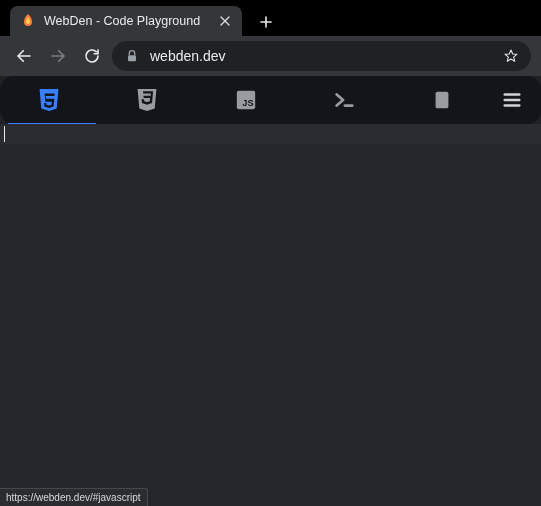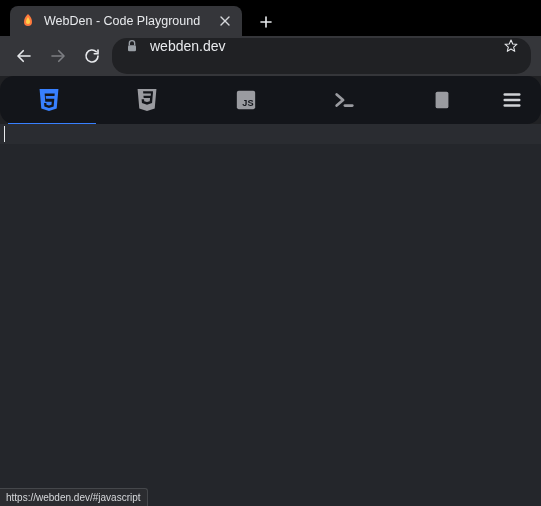--- a/index.html
+++ b/index.html
@@ -56,24 +56,25 @@
   }
   .nav-btn {
     width: 28px; height: 28px;
     display: flex; align-items:center; justify-content:center;
     color: #e8eaed;
     border-radius: 50%;
   }
   .nav-btn.dim { color: #7d7f83; }
   .omnibox {
     flex: 1;
-    height: 36px;
+    height: 30px;
     background: #202124;
     border-radius: 15px;
     display: flex;
+    align-items: center;
     padding: 0 12px;
     gap: 10px;
     color: #e8eaed;
     font-size: 14px;
   }
   .omnibox .url { flex: 1; color:#e8eaed; }
   .lock-icon, .star-icon { width:16px; height:16px; color:#9aa0a6; flex:0 0 auto; }
   
   .page {
     position: relative;

